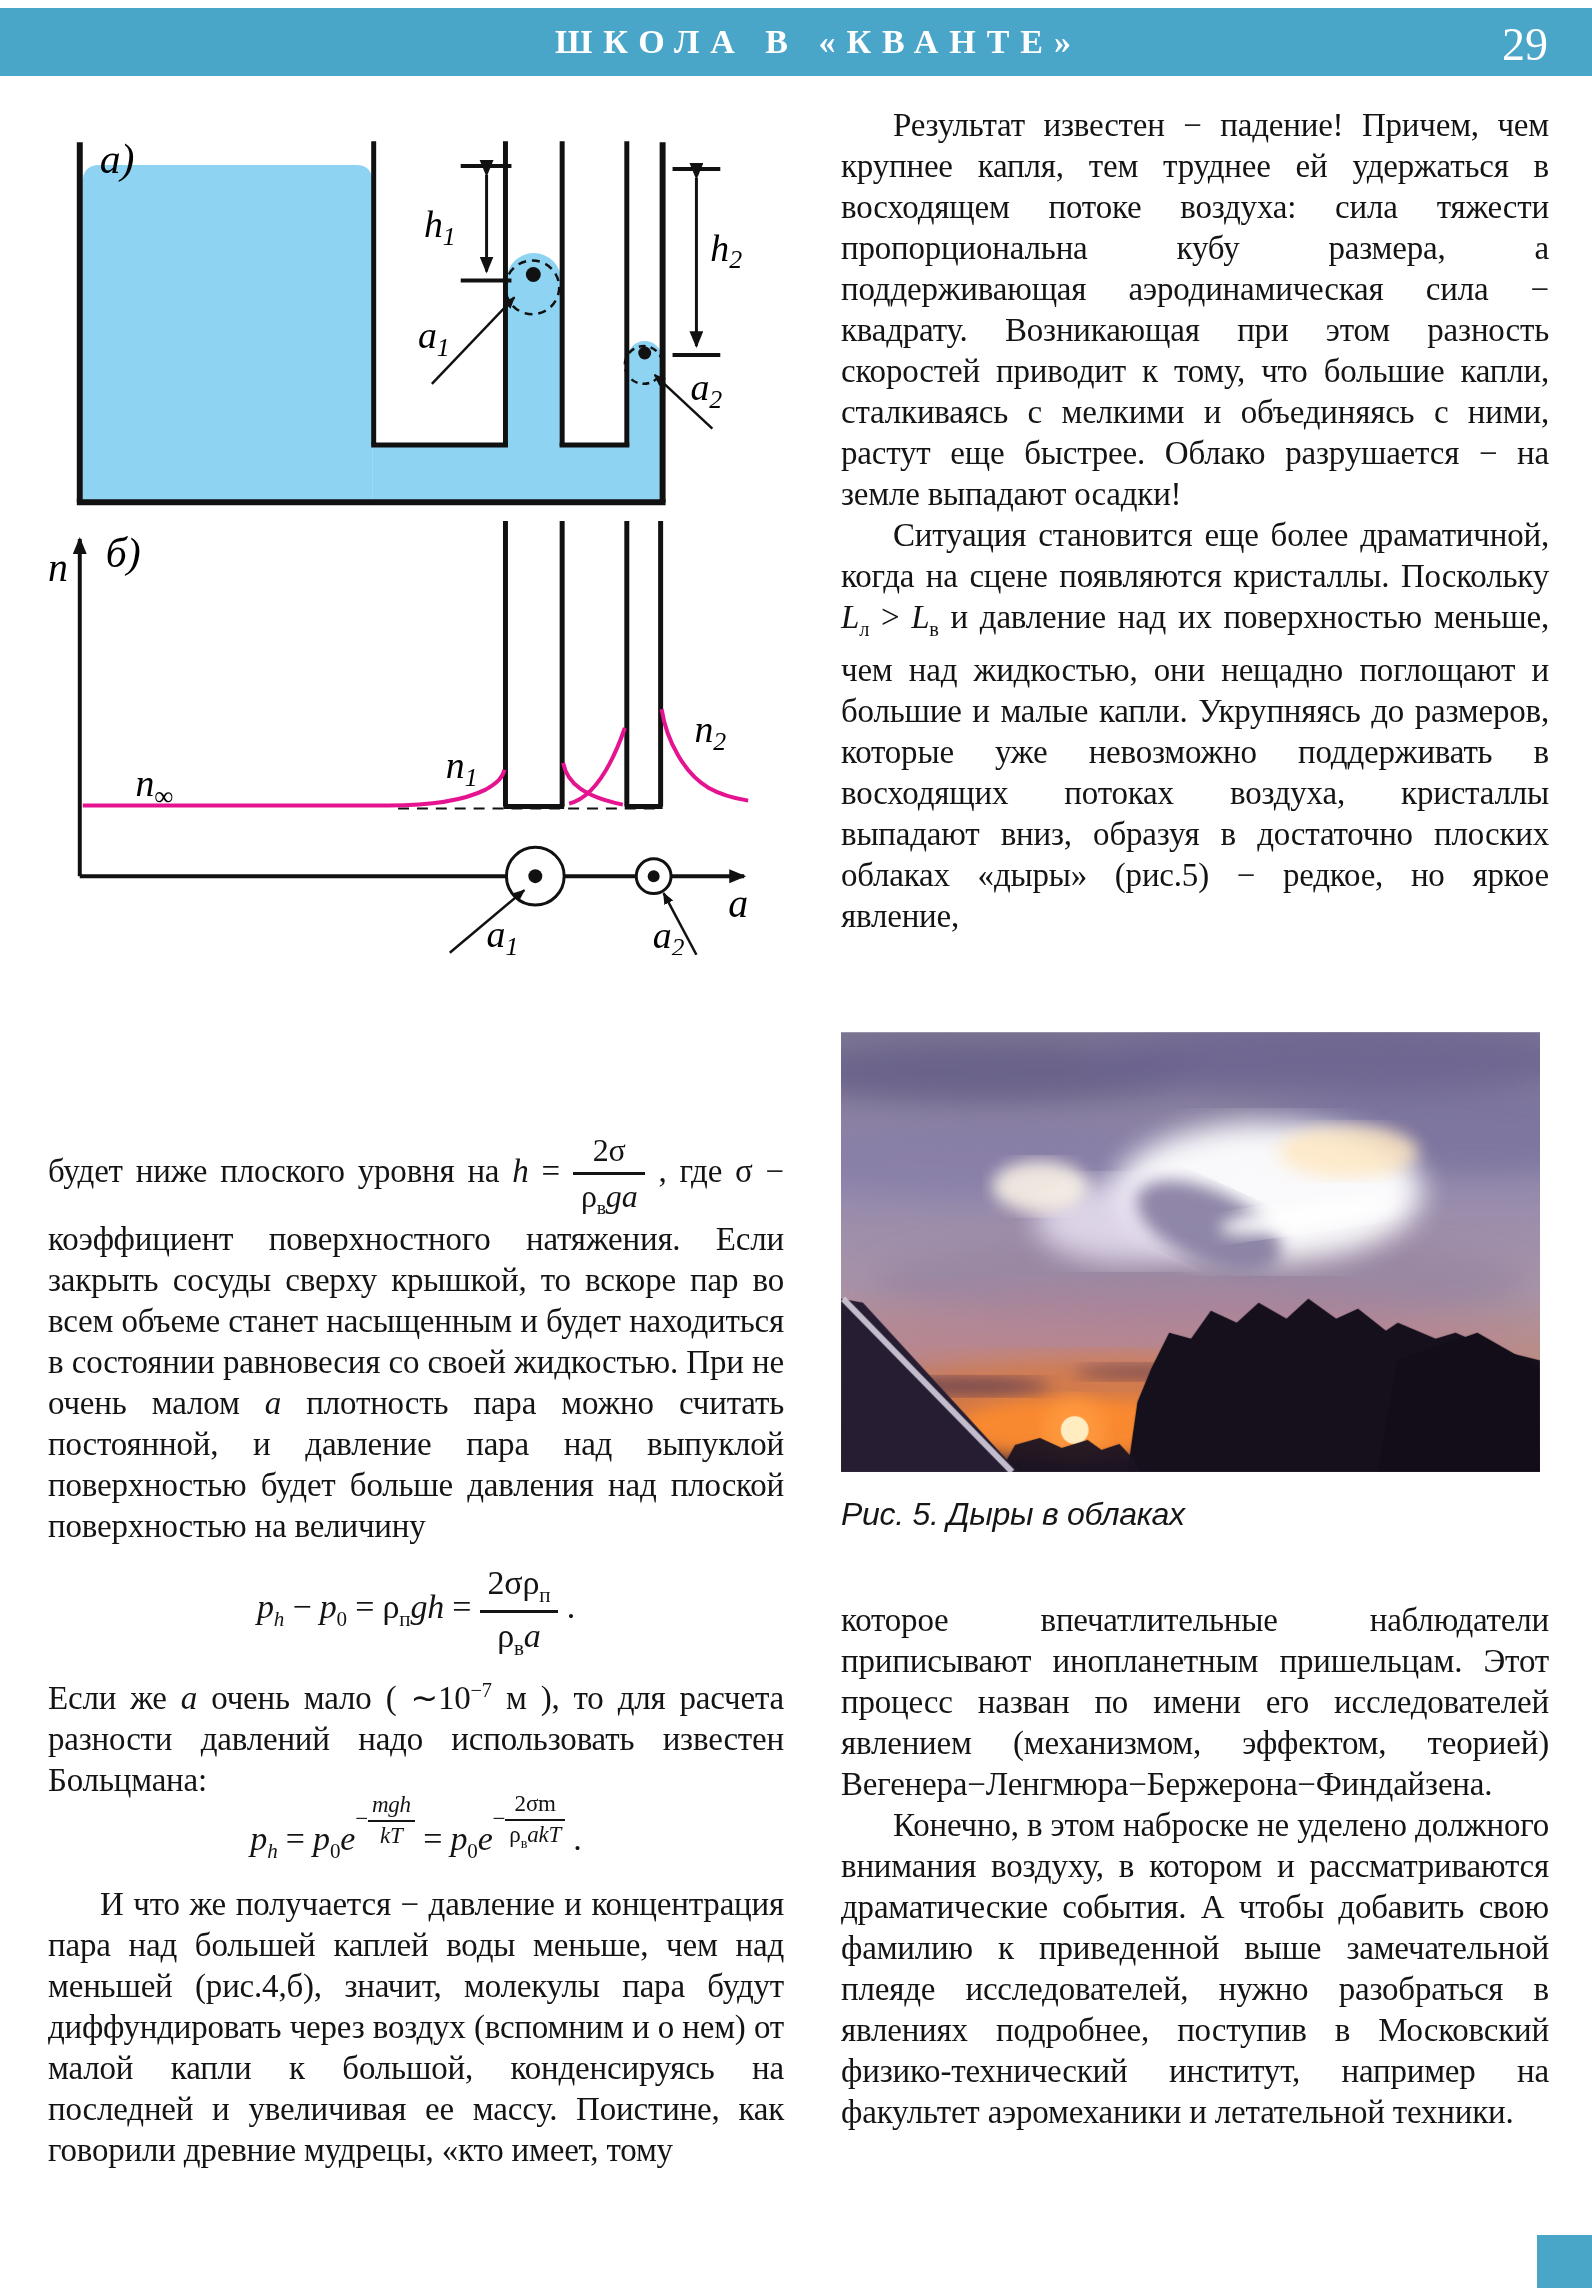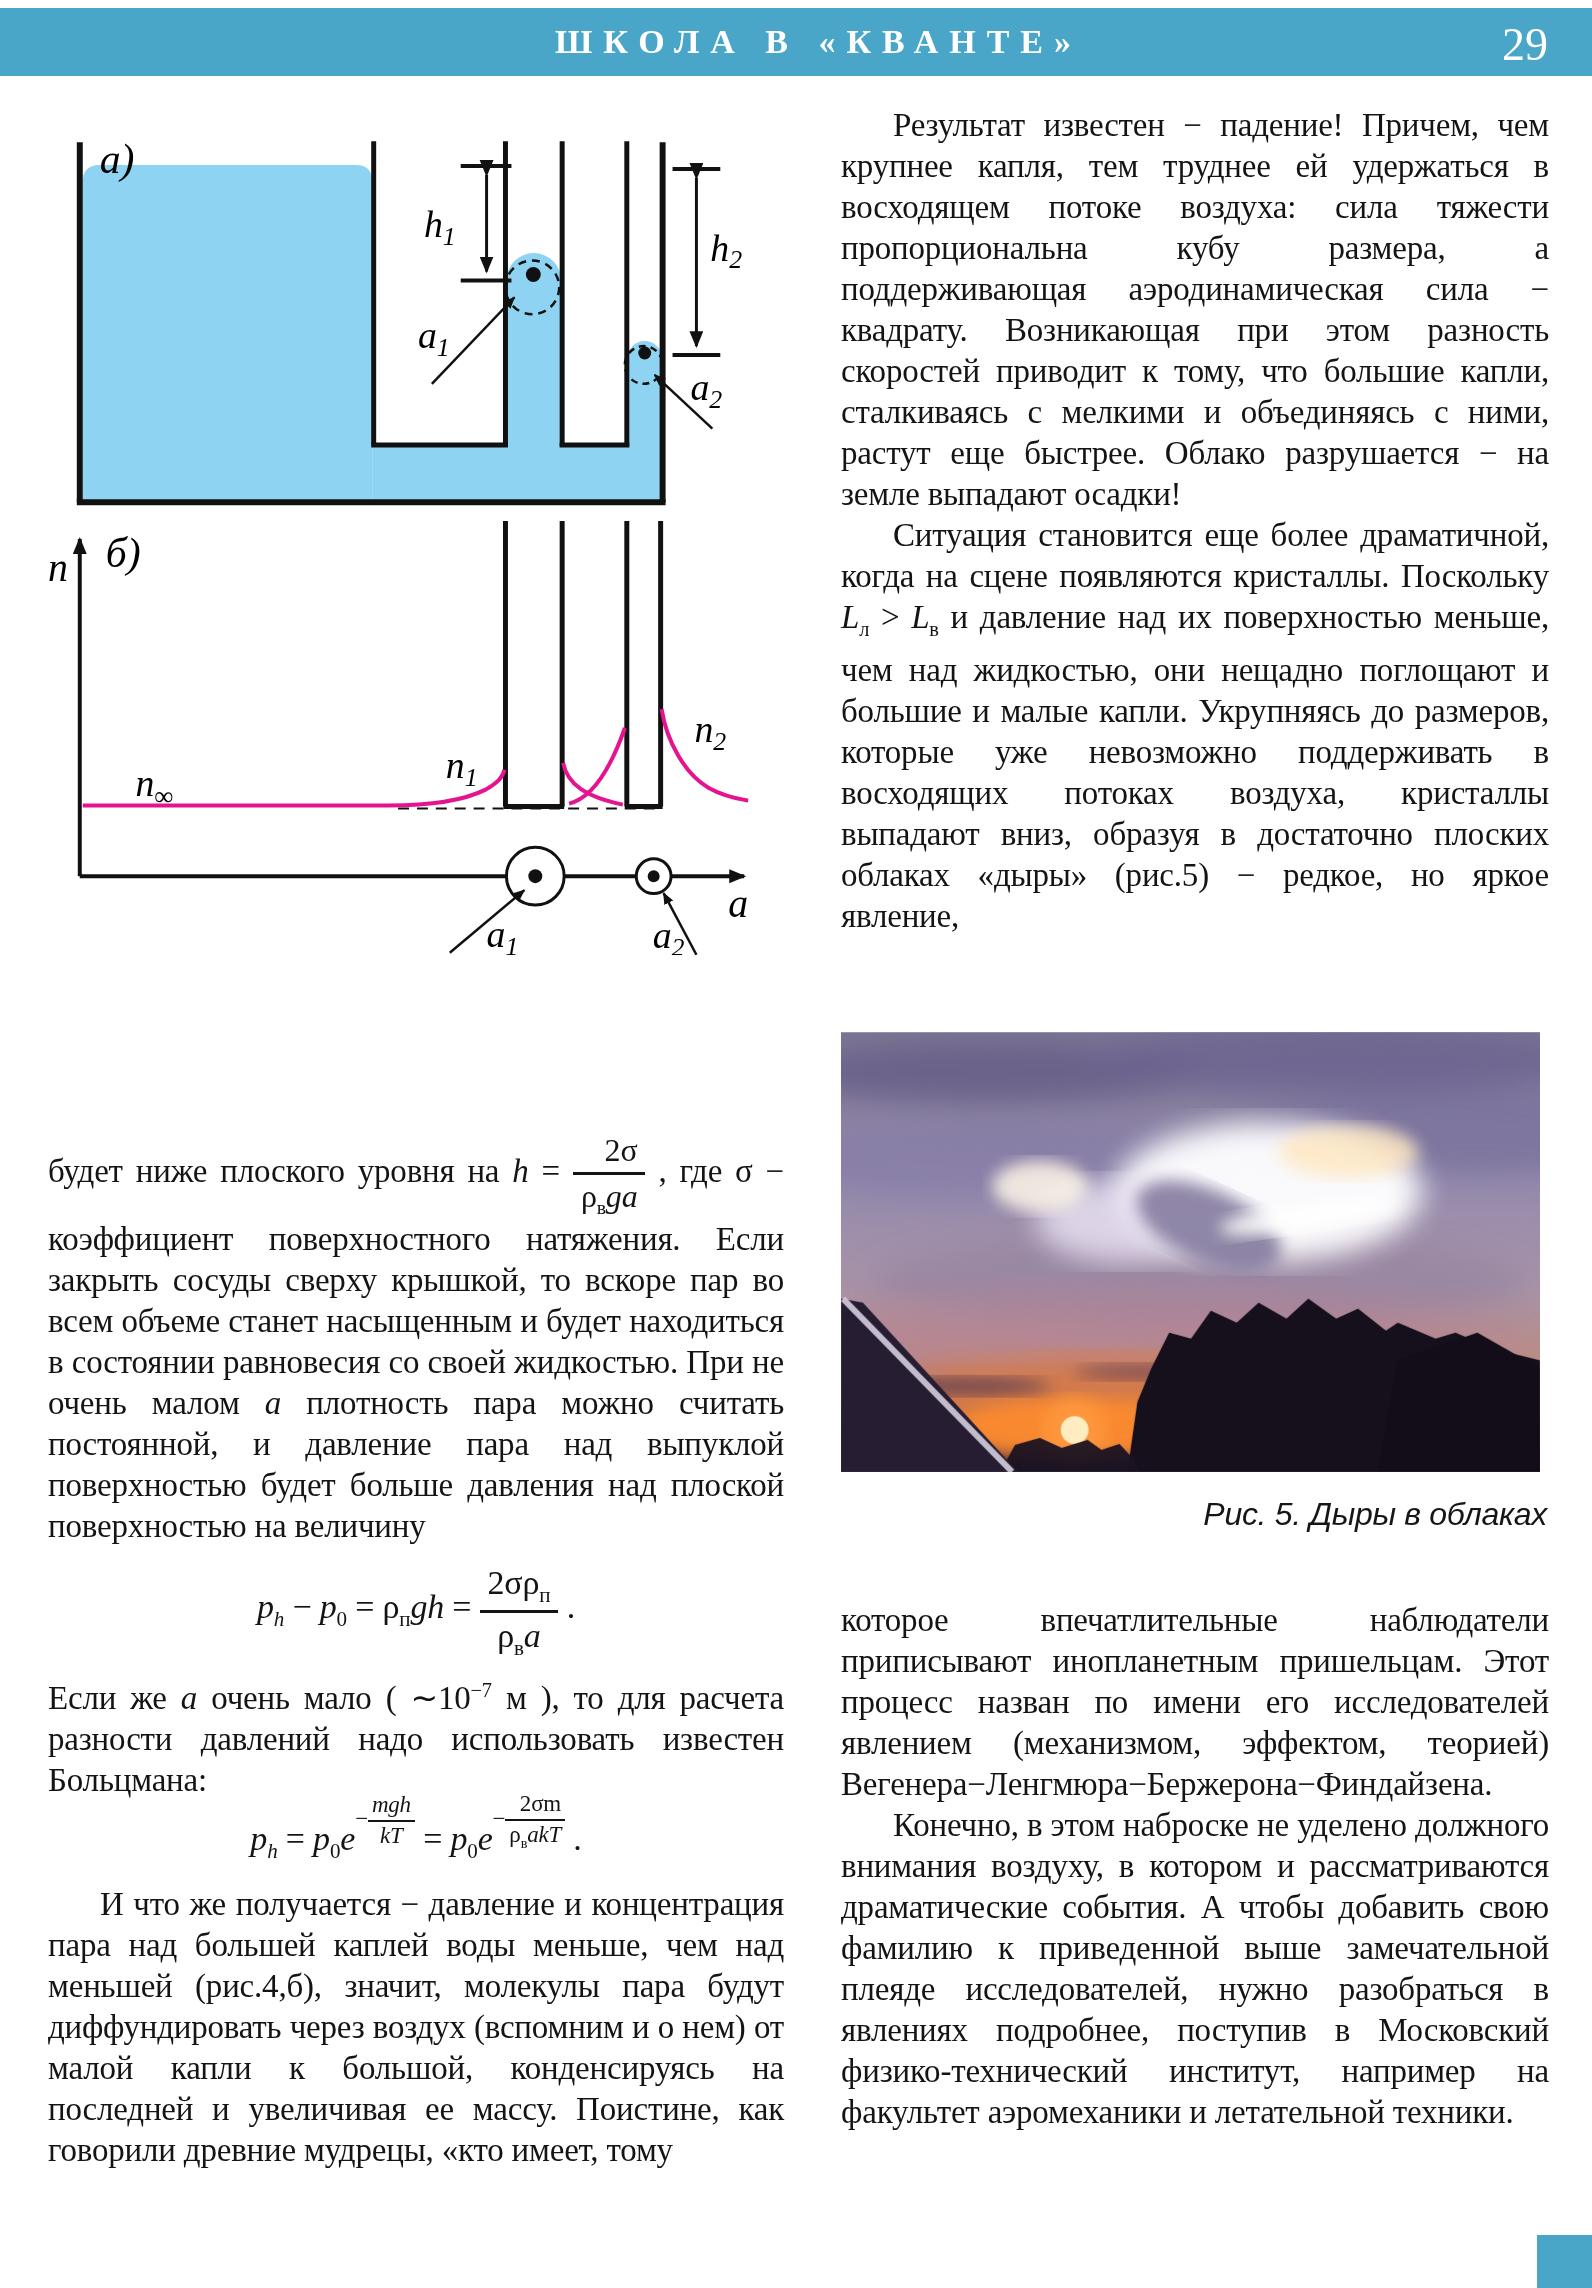--- a/index.html
+++ b/index.html
@@ -18,25 +18,25 @@
   .mi{font-style:italic;}
   sub{font-size:0.62em;}
   sup{font-size:0.62em;}
   #left-col-text{position:absolute;left:48px;top:1130px;width:736px;}
   #right-col-1{position:absolute;left:841px;top:105px;width:708px;}
   #right-col-2{position:absolute;left:841px;top:1568px;width:708px;margin-top:32px;}
   
   .fig-caption{font-family:"Liberation Sans",sans-serif;font-style:italic;font-size:32px;
                line-height:47px;text-align:justify;color:#161616;letter-spacing:-0.3px;}
   #fig4-caption{position:absolute;left:48px;top:951px;width:738px;}
-  #fig5-caption{position:absolute;left:841px;top:1491px;width:706px;text-align:right;}
+  #fig5-caption{position:absolute;left:841px;top:1491px;width:706px;text-align:left;}
   
   .formula{display:block;text-align:center;font-size:34px;margin:14px 0 10px 0;}
   .frac{display:inline-block;vertical-align:middle;text-align:center;line-height:1.15;}
-  .frac .num{display:block;padding:2px 8px 3px 8px;border-bottom:3px solid #141414;text-align:right;}
+  .frac .num{display:block;padding:2px 8px 3px 8px;border-bottom:3px solid #141414;}
   .frac .den{display:block;padding:3px 8px 0 8px;}
   .inline-frac{font-size:32px;}
   .exp{display:inline-block;transform:translateY(-24px);font-size:23px;}
   .exp .frac .num{border-bottom-width:2px;padding:0 4px 1px 4px;}
   .exp .frac .den{padding:1px 4px 0 4px;}
   
   #figure4{position:absolute;left:40px;top:129px;width:736px;height:826px;}
   #figure5-photo{position:absolute;left:841px;top:1032px;width:699px;height:440px;}
   #corner-square{position:absolute;left:1537px;top:2235px;width:55px;height:54px;background:#4aa6c9;}
   svg text{font-family:"Liberation Serif",serif;}

